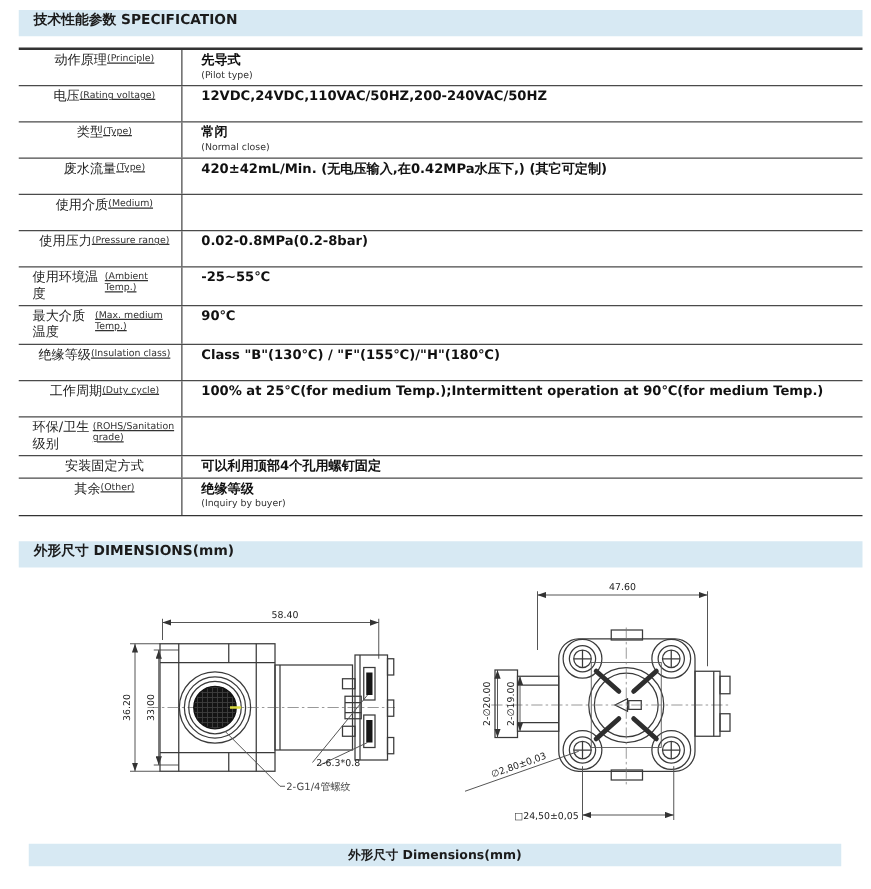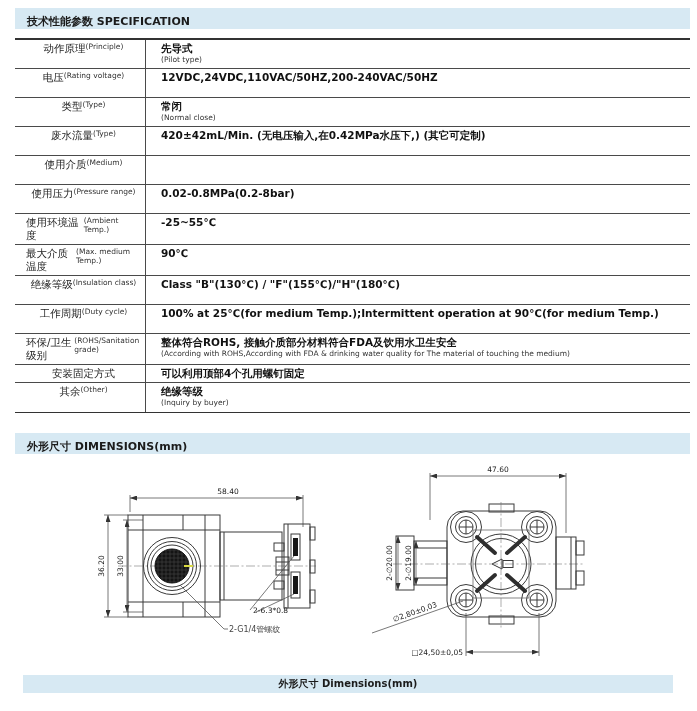--- a/index.html
+++ b/index.html
@@ -3,21 +3,21 @@
 <meta charset="utf-8">
 <style>
   html,body{margin:0;padding:0;}
   body{
     width:697px;height:711px;position:relative;overflow:hidden;
     background:#ffffff;color:#1a1a1a;
     font-family:"DejaVu Sans","Liberation Sans",sans-serif;
   }
   .band{
     position:absolute;left:15px;width:675px;height:21px;
-    background:#d7e9f3;display:flex;align-items:flex-end;
+    background:#d7e9f3;display:flex;align-items:flex-start;
     font-size:11px;font-weight:600;color:#1b1b1b;padding-left:12px;
     box-sizing:border-box;
   }
   #spec-band{top:8px;}
   #dims-band{top:433px;}
   #footer-band{
     position:absolute;left:23px;top:675px;width:650px;height:18px;
     background:#d7e9f3;display:flex;align-items:center;justify-content:center;
     font-size:10px;font-weight:600;color:#1b1b1b;
   }
@@ -35,21 +35,21 @@
   .cell-label{
     width:131px;flex:0 0 131px;border-right:1px solid #4a4a4a;
     padding:2px 4px 2px 11px;box-sizing:border-box;
     display:flex;flex-direction:row;justify-content:center;
   }
   .cell-value{
     flex:1;padding:2px 6px 2px 15px;box-sizing:border-box;
     display:flex;flex-direction:column;justify-content:flex-start;
   }
   .zh{font-size:10.5px;line-height:13px;color:#1f1f1f;}
-  .en{font-size:7.5px;line-height:9px;color:#333;}
+  .en{font-size:7.5px;line-height:9px;color:#333;text-decoration:underline;}
   .val{font-size:10.5px;line-height:13px;font-weight:600;color:#111;}
   .val-sub{font-size:7.5px;line-height:9px;font-weight:400;color:#333;}
   #drawing-svg{position:absolute;left:0;top:455px;}
   #drawing-svg text{font-size:7.5px;fill:#222;font-weight:400;}
   #drawing-svg .cjk{font-size:8px;fill:#444;}
   .thin{stroke:#3a3a3a;stroke-width:1;fill:none;}
   .dim{stroke:#555;stroke-width:0.8;fill:none;}
   .cl{stroke:#777;stroke-width:0.6;fill:none;stroke-dasharray:9 2.5 2 2.5;}
   .rib{stroke:#2e2e2e;stroke-width:4;stroke-linecap:round;}
 </style>
@@ -164,24 +164,20 @@
     <div class="cell-value">
       <span class="val">100% at 25℃(for medium Temp.);Intermittent operation at 90℃(for medium Temp.)</span>
       <span class="val-sub"></span>
     </div>
   </div>
 
   <div class="row">
     <div class="cell-label">
       <span class="zh">环保/卫生级别</span>
       <span class="en">(ROHS/Sanitation grade)</span>
-    </div>
-    <div class="cell-value">
-      <span class="val">整体符合ROHS, 接触介质部分材料符合FDA及饮用水卫生安全</span>
-      <span class="val-sub">(According with ROHS,According with FDA &amp; drinking water quality for The material of touching the medium)</span>
     </div>
   </div>
 
 
   <div class="row short">
     <div class="cell-label">
       <span class="zh">安装固定方式</span>
       <span class="en"></span>
     </div>
     <div class="cell-value">

